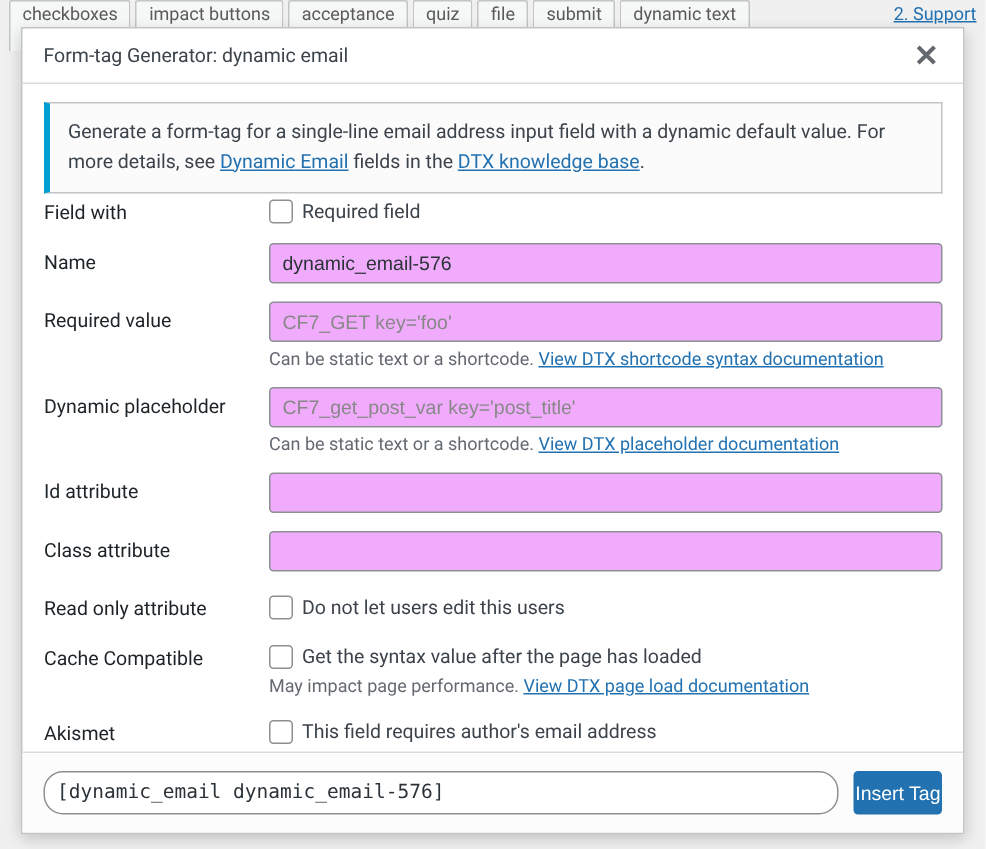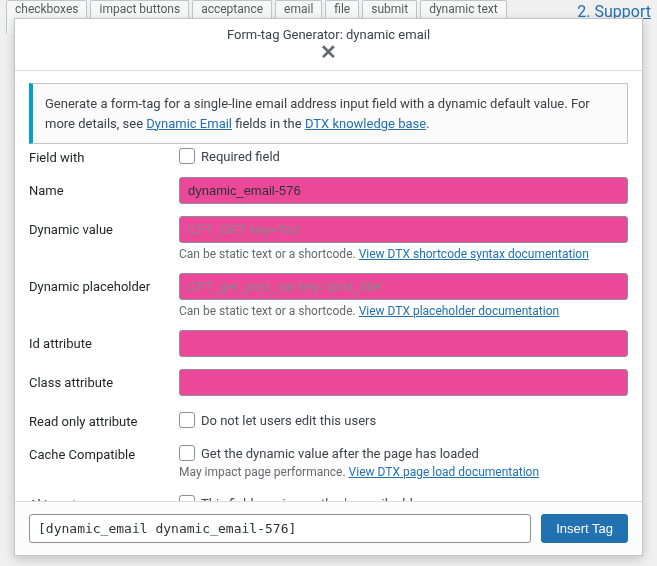--- a/index.html
+++ b/index.html
@@ -28,42 +28,41 @@
     padding: 1px 8px;
     font-size: 12px;
     color: #5a5a5a;
     background: #f6f7f7;
     border-radius: 2px 2px 0 0;
   }
   .bg-right {
     position: absolute;
     right: 6px;
     top: 2px;
-    font-size: 16px;
+    font-size: 12px;
   }
   .bg-right a { color: #2271b1; text-decoration: underline; }
   .modal {
     position: absolute;
     top: 18px;
     left: 14px;
     right: 14px;
     bottom: 10px;
     background: #fff;
     border: 1px solid #c3c4c7;
     box-shadow: 0 3px 10px rgba(0,0,0,0.2);
     display: flex;
     flex-direction: column;
   }
   .modal-header {
     display: flex;
     align-items: center;
     justify-content: space-between;
     padding: 8px 14px;
     border-bottom: 1px solid #dcdcde;
-    flex-direction: column;
   }
   .modal-title { color: #3c434a; font-size: 13px; }
   .close-x {
     font-size: 20px;
     font-weight: bold;
     color: #646970;
     cursor: pointer;
     line-height: 1;
     padding: 0 2px;
   }
@@ -108,65 +107,65 @@
     background: #fff;
     flex-shrink: 0;
   }
   .text-input {
     width: 100%;
     padding: 5px 8px;
     border: 1px solid #8c8f94;
     border-radius: 3px;
     font-size: 13px;
     color: #2c3338;
-    background: #ec4899;
+    background: #f0abfc;
   }
   .text-input::placeholder { color: #888; }
   .helper {
     margin-top: 4px;
     font-size: 12px;
     color: #646970;
   }
   .helper a { color: #2271b1; text-decoration: underline; }
   .modal-footer {
     border-top: 1px solid #dcdcde;
     padding: 12px 14px;
     display: flex;
     gap: 10px;
     align-items: center;
     background: #fcfcfc;
   }
   .tag-output {
     flex: 1;
     padding: 6px 8px;
     border: 1px solid #8c8f94;
-    border-radius: 3px;
+    border-radius: 13px;
     font-family: Menlo, Consolas, monospace;
     font-size: 13px;
     background: #fff;
     color: #2c3338;
   }
   .btn-primary {
     background: #2271b1;
     border: 1px solid #2271b1;
     color: #fff;
-    padding: 6px 14px;
+    padding: 6px 0;
     border-radius: 3px;
     font-size: 13px;
     cursor: pointer;
   }
 </style>
 </head>
 <body>
 
 <div class="bg-tabs">
   <div class="bg-tab">checkboxes</div>
   <div class="bg-tab">impact buttons</div>
   <div class="bg-tab">acceptance</div>
-  <div class="bg-tab">email</div>
+  <div class="bg-tab">quiz</div>
   <div class="bg-tab">file</div>
   <div class="bg-tab">submit</div>
   <div class="bg-tab">dynamic text</div>
 </div>
 <div class="bg-right">
   <a>2. Support</a>
 </div>
 
 <div class="modal">
   <div class="modal-header">
@@ -190,21 +189,21 @@
     </div>
 
     <div class="form-row">
       <div class="form-label">Name</div>
       <div class="form-control">
         <input class="text-input" type="text" value="dynamic_email-576" style="">
       </div>
     </div>
 
     <div class="form-row">
-      <div class="form-label">Dynamic value</div>
+      <div class="form-label">Required value</div>
       <div class="form-control">
         <input class="text-input" type="text" placeholder="CF7_GET key='foo'" style="">
         <div class="helper">
           <span>Can be static text or a shortcode. </span><a>View DTX shortcode syntax documentation</a>
         </div>
       </div>
     </div>
 
     <div class="form-row">
       <div class="form-label">Dynamic placeholder</div>
@@ -238,21 +237,21 @@
           <span>Do not let users edit this users</span>
         </label>
       </div>
     </div>
 
     <div class="form-row">
       <div class="form-label">Cache Compatible</div>
       <div class="form-control">
         <label class="chk-line">
           <span class="chk"></span>
-          <span>Get the dynamic value after the page has loaded</span>
+          <span>Get the syntax value after the page has loaded</span>
         </label>
         <div class="helper">
           <span>May impact page performance. </span><a>View DTX page load documentation</a>
         </div>
       </div>
     </div>
 
     <div class="form-row">
       <div class="form-label">Akismet</div>
       <div class="form-control">

